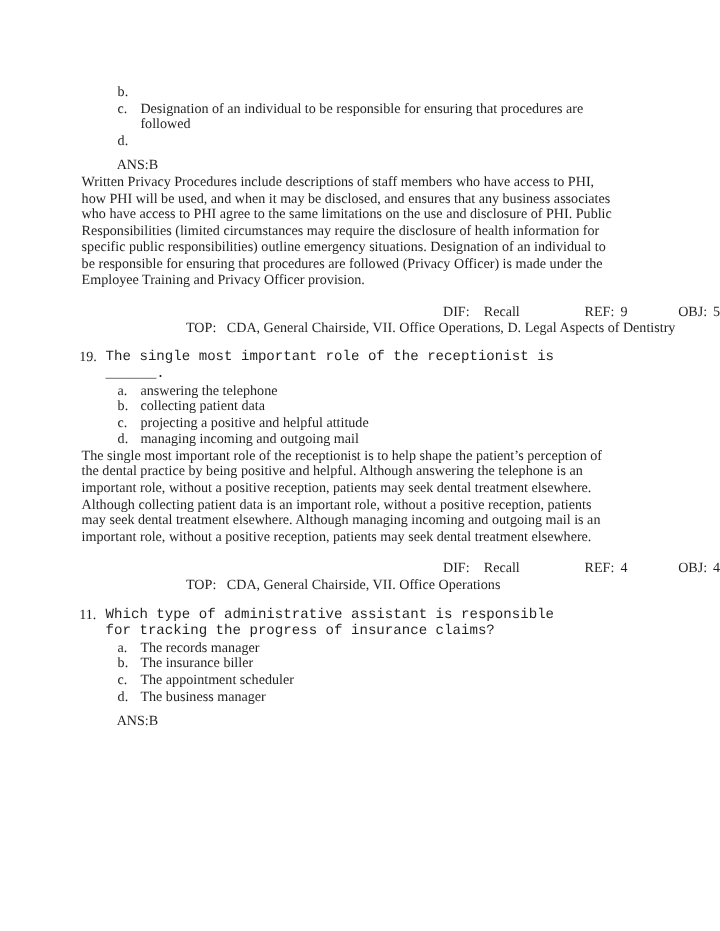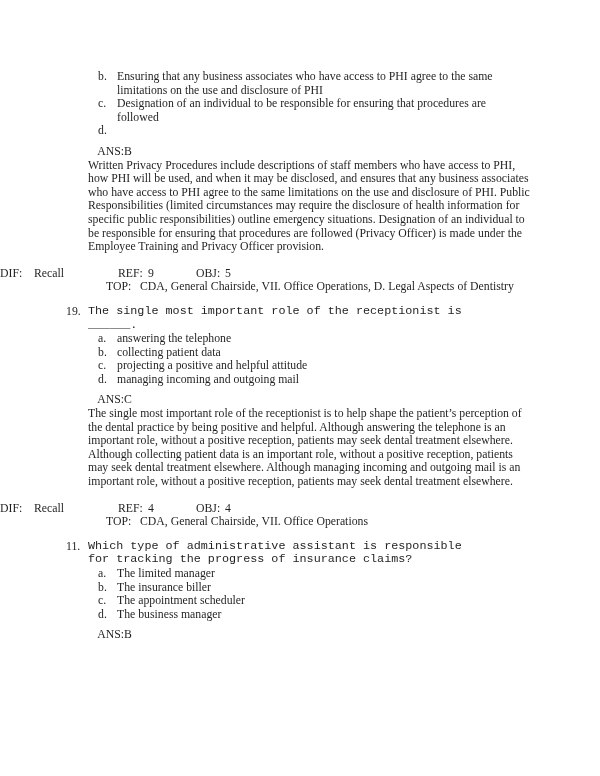--- a/index.html
+++ b/index.html
@@ -17,49 +17,48 @@
   
   .opt { display:flex; margin-left:98px; }
   .opt-letter { flex:0 0 19px; width:19px; }
   .opt-text { width:378px; }
 
   
   .ans { margin-left:88px; margin-top:7px; }
   .ans-lbl { display:inline-block; width:36px;text-align:right; }
 
   
-  .expl { margin-left:88px; width:445px; }
+  .expl { margin-left:68px; width:445px; }
 
   
-  .dif { display:flex; margin-top:13px; }
+  .dif { display:flex; margin-top:13px;justify-content:flex-end; }
   .dif-col1 { width:118px; }
   .dif-col2 { width:78px; }
   .dif-col1 .lbl { display:inline-block; width:34px; }
   .dif-col2 .lbl { display:inline-block; width:30px; }
   .dif-col3 .lbl { display:inline-block; width:29px; }
 
   
-  .top { display:flex; margin-left:106px; }
+  .top { display:flex; margin-left:48px;justify-content:flex-end; }
   .top .lbl { flex:0 0 34px; width:34px; }
   .top-val { width:411px;font-family:Liberation Serif, serif; }
 
   
   .question { display:flex; margin-top:11px; }
   .q-num { flex:0 0 22px; width:22px; margin-left:66px; }
   .q-text { width:378px;font-family:Liberation Mono, monospace; }
 </style>
 </head>
 <body>
 
 <div class="page">
   <div class="content">
 
     <div class="opt">
       <span class="opt-letter">b.</span>
-      <span class="opt-text">Ensuring that any business associates who have access to PHI agree to the same limitations on the use and disclosure of PHI</span>
     </div>
     <div class="opt">
       <span class="opt-letter">c.</span>
       <span class="opt-text">Designation of an individual to be responsible for ensuring that procedures are followed</span>
     </div>
     <div class="opt">
       <span class="opt-letter">d.</span>
     </div>
 
     <div class="ans">
@@ -91,42 +90,39 @@
     </div>
     <div class="opt">
       <span class="opt-letter">c.</span>
       <span class="opt-text">projecting a positive and helpful attitude</span>
     </div>
     <div class="opt">
       <span class="opt-letter">d.</span>
       <span class="opt-text">managing incoming and outgoing mail</span>
     </div>
 
-    <div class="ans">
-      <span class="ans-lbl">ANS:</span><span>C</span>
-    </div>
     <div class="expl">The single most important role of the receptionist is to help shape the patient’s perception of the dental practice by being positive and helpful. Although answering the telephone is an important role, without a positive reception, patients may seek dental treatment elsewhere. Although collecting patient data is an important role, without a positive reception, patients may seek dental treatment elsewhere. Although managing incoming and outgoing mail is an important role, without a positive reception, patients may seek dental treatment elsewhere.</div>
 
     <div class="dif">
       <span class="dif-col1"><span class="lbl">DIF:</span><span>Recall</span></span>
       <span class="dif-col2"><span class="lbl">REF:</span><span>4</span></span>
       <span class="dif-col3"><span class="lbl">OBJ:</span><span>4</span></span>
     </div>
     <div class="top">
       <span class="lbl">TOP:</span>
       <span class="top-val">CDA, General Chairside, VII. Office Operations</span>
     </div>
 
     <div class="question">
       <span class="q-num">11.</span>
       <span class="q-text">Which type of administrative assistant is responsible for tracking the progress of insurance claims?</span>
     </div>
     <div class="opt">
       <span class="opt-letter">a.</span>
-      <span class="opt-text">The limited manager</span>
+      <span class="opt-text">The records manager</span>
     </div>
     <div class="opt">
       <span class="opt-letter">b.</span>
       <span class="opt-text">The insurance biller</span>
     </div>
     <div class="opt">
       <span class="opt-letter">c.</span>
       <span class="opt-text">The appointment scheduler</span>
     </div>
     <div class="opt">

